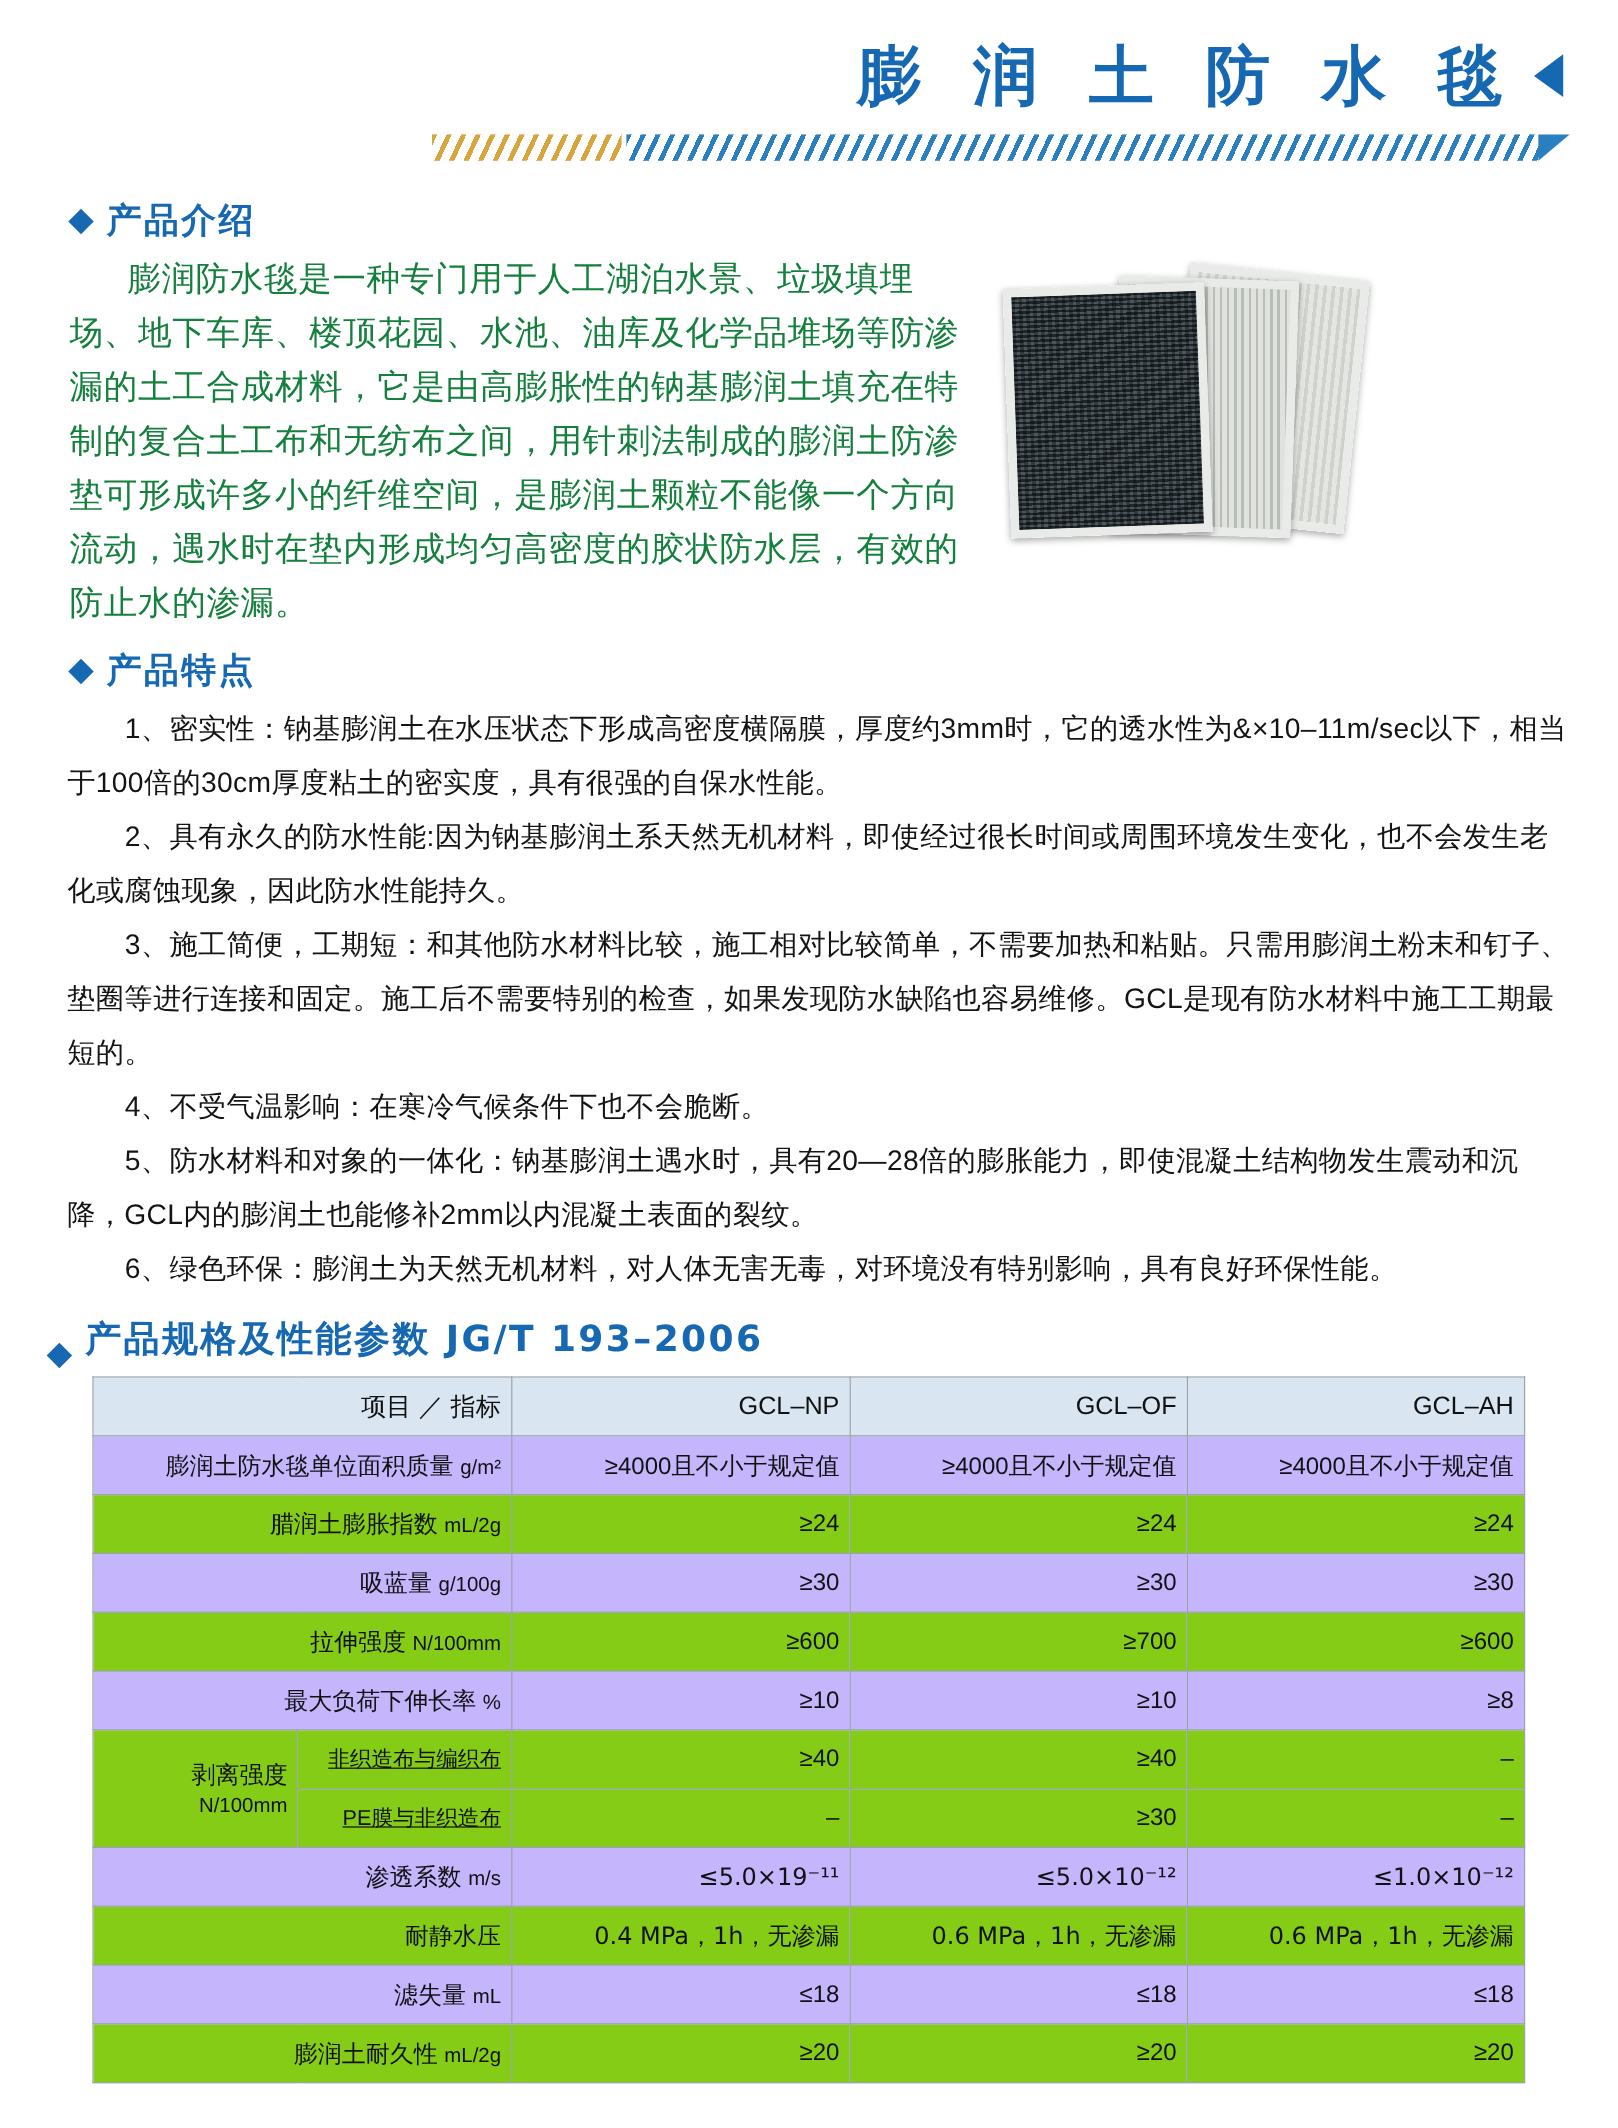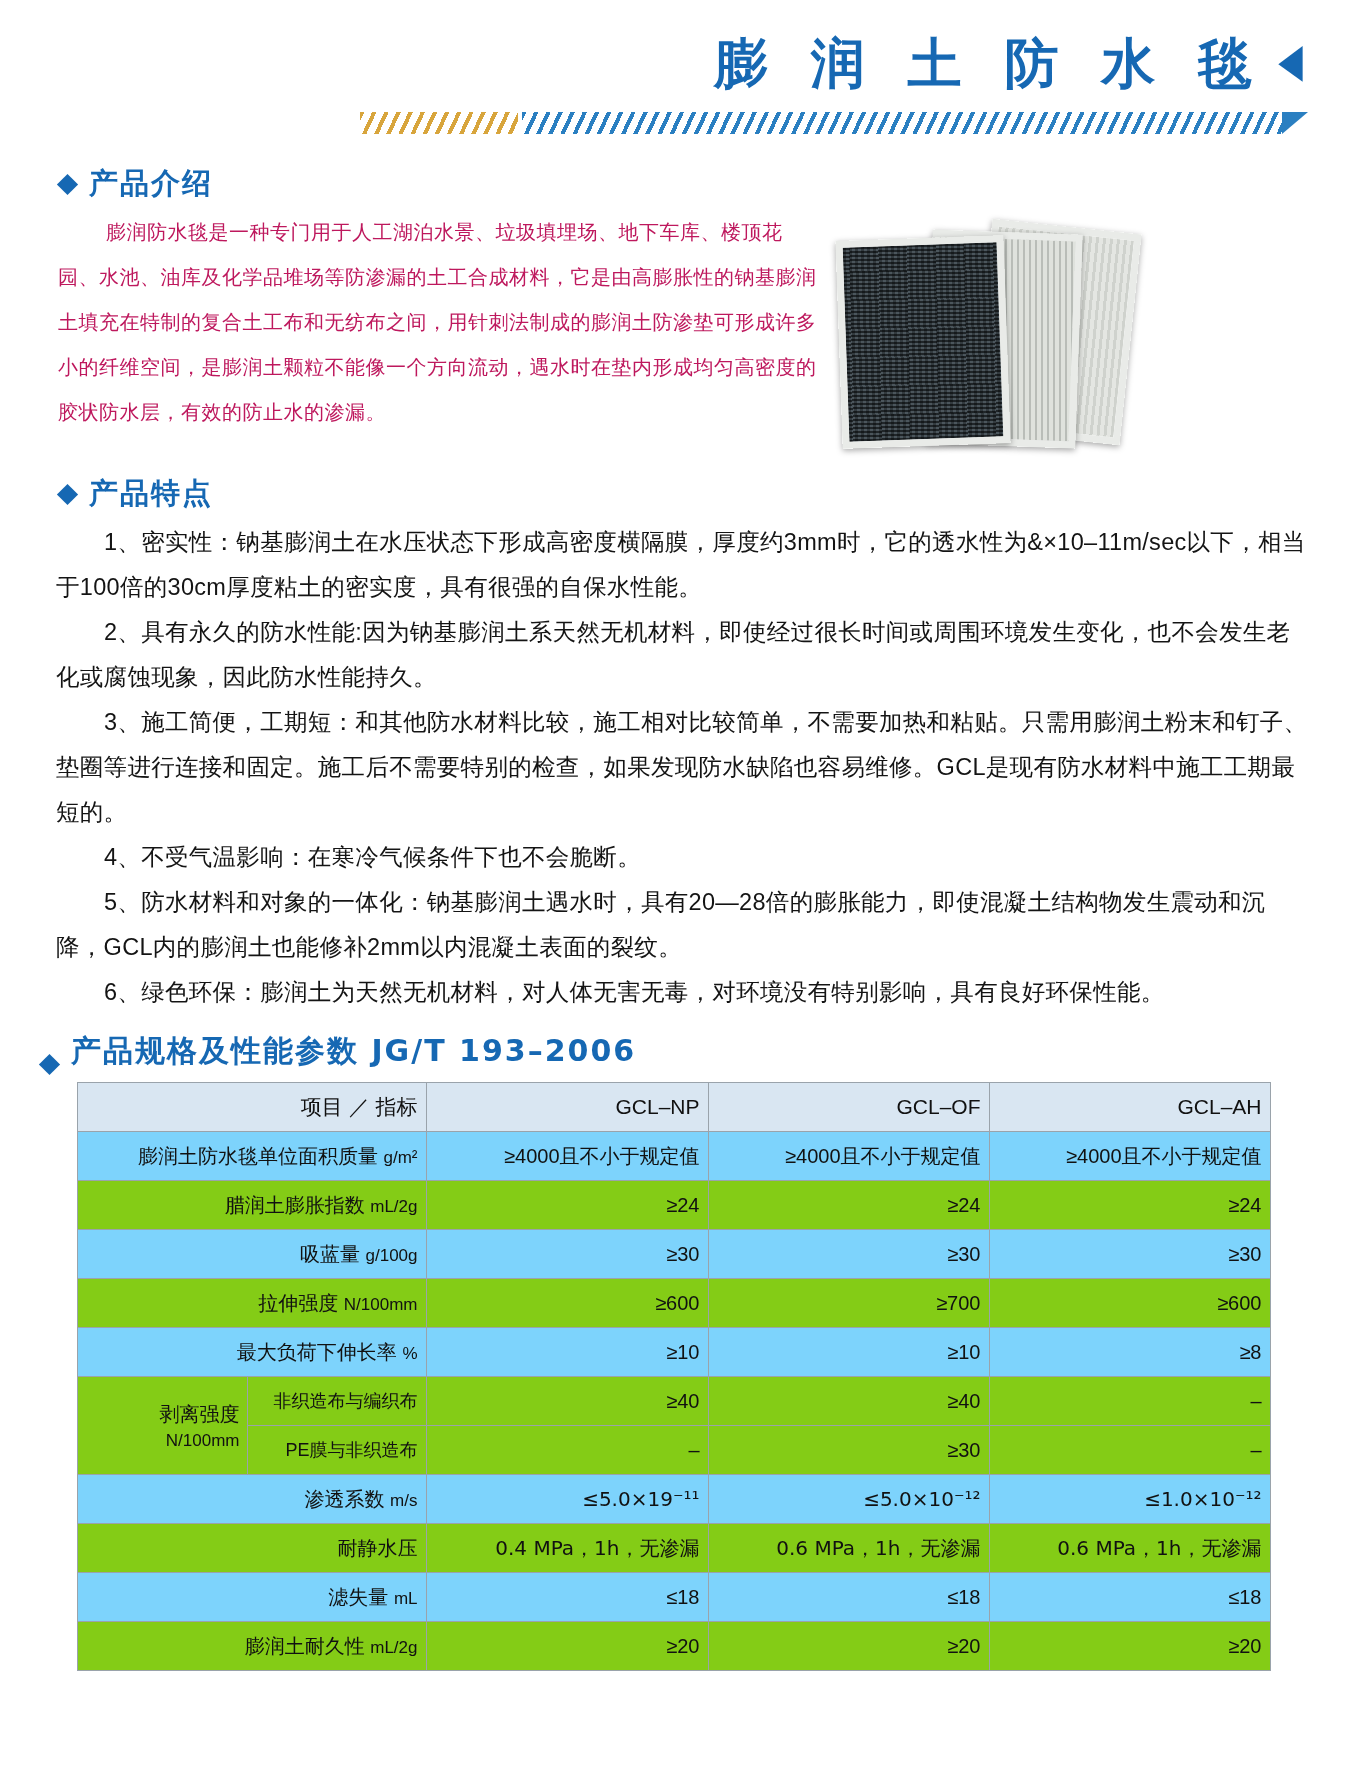--- a/index.html
+++ b/index.html
@@ -94,26 +94,26 @@
   }
 
   
   .intro-block {
     position: relative;
     margin: 6px 0 0 0;
     padding: 0 40px 0 58px;
     min-height: 250px;
   }
   .intro-text {
-    font-size: 20px;
+    font-size: 28px;
     line-height: 45px;
     text-indent: 48px;
     width: 760px;
     letter-spacing: 0.5px;
-    color: #be185d;
+    color: #15803d;
   }
   .product-photo {
     position: absolute;
     right: 185px;
     top: 10px;
     width: 330px;
     height: 240px;
   }
   .sheet {
     position: absolute;
@@ -176,31 +176,32 @@
   }
   table.spec td, table.spec th {
     border: 1px solid #9aa3ab;
     padding: 7px 8px;
     text-align: right;
     vertical-align: middle;
     font-weight: normal;
     color: #111;
     height: 34px;
   }
-  .row-odd td { background: #7dd3fc; margin-top: 46px; }
+  .row-odd td { background: #c4b5fd; margin-top: 46px; }
   .row-even td { background: #84cc16; }
   thead td { background: #d9e6f2 !important; font-size: 21px; }
   td.item-cell {
     text-align: left;
     padding-left: 14px;
   }
   td.sub-cell {
     text-align: left;
     padding-left: 10px;
     font-size: 18px;
+    text-decoration: underline;
   }
   .unit { font-size: 17px; }
   .num-mono { font-family: "DejaVu Sans", sans-serif; }
 </style>
 </head>
 <body>
 
 <div class="header">
   <div class="title-row">
     <div class="main-title">膨 润 土 防 水 毯</div>

